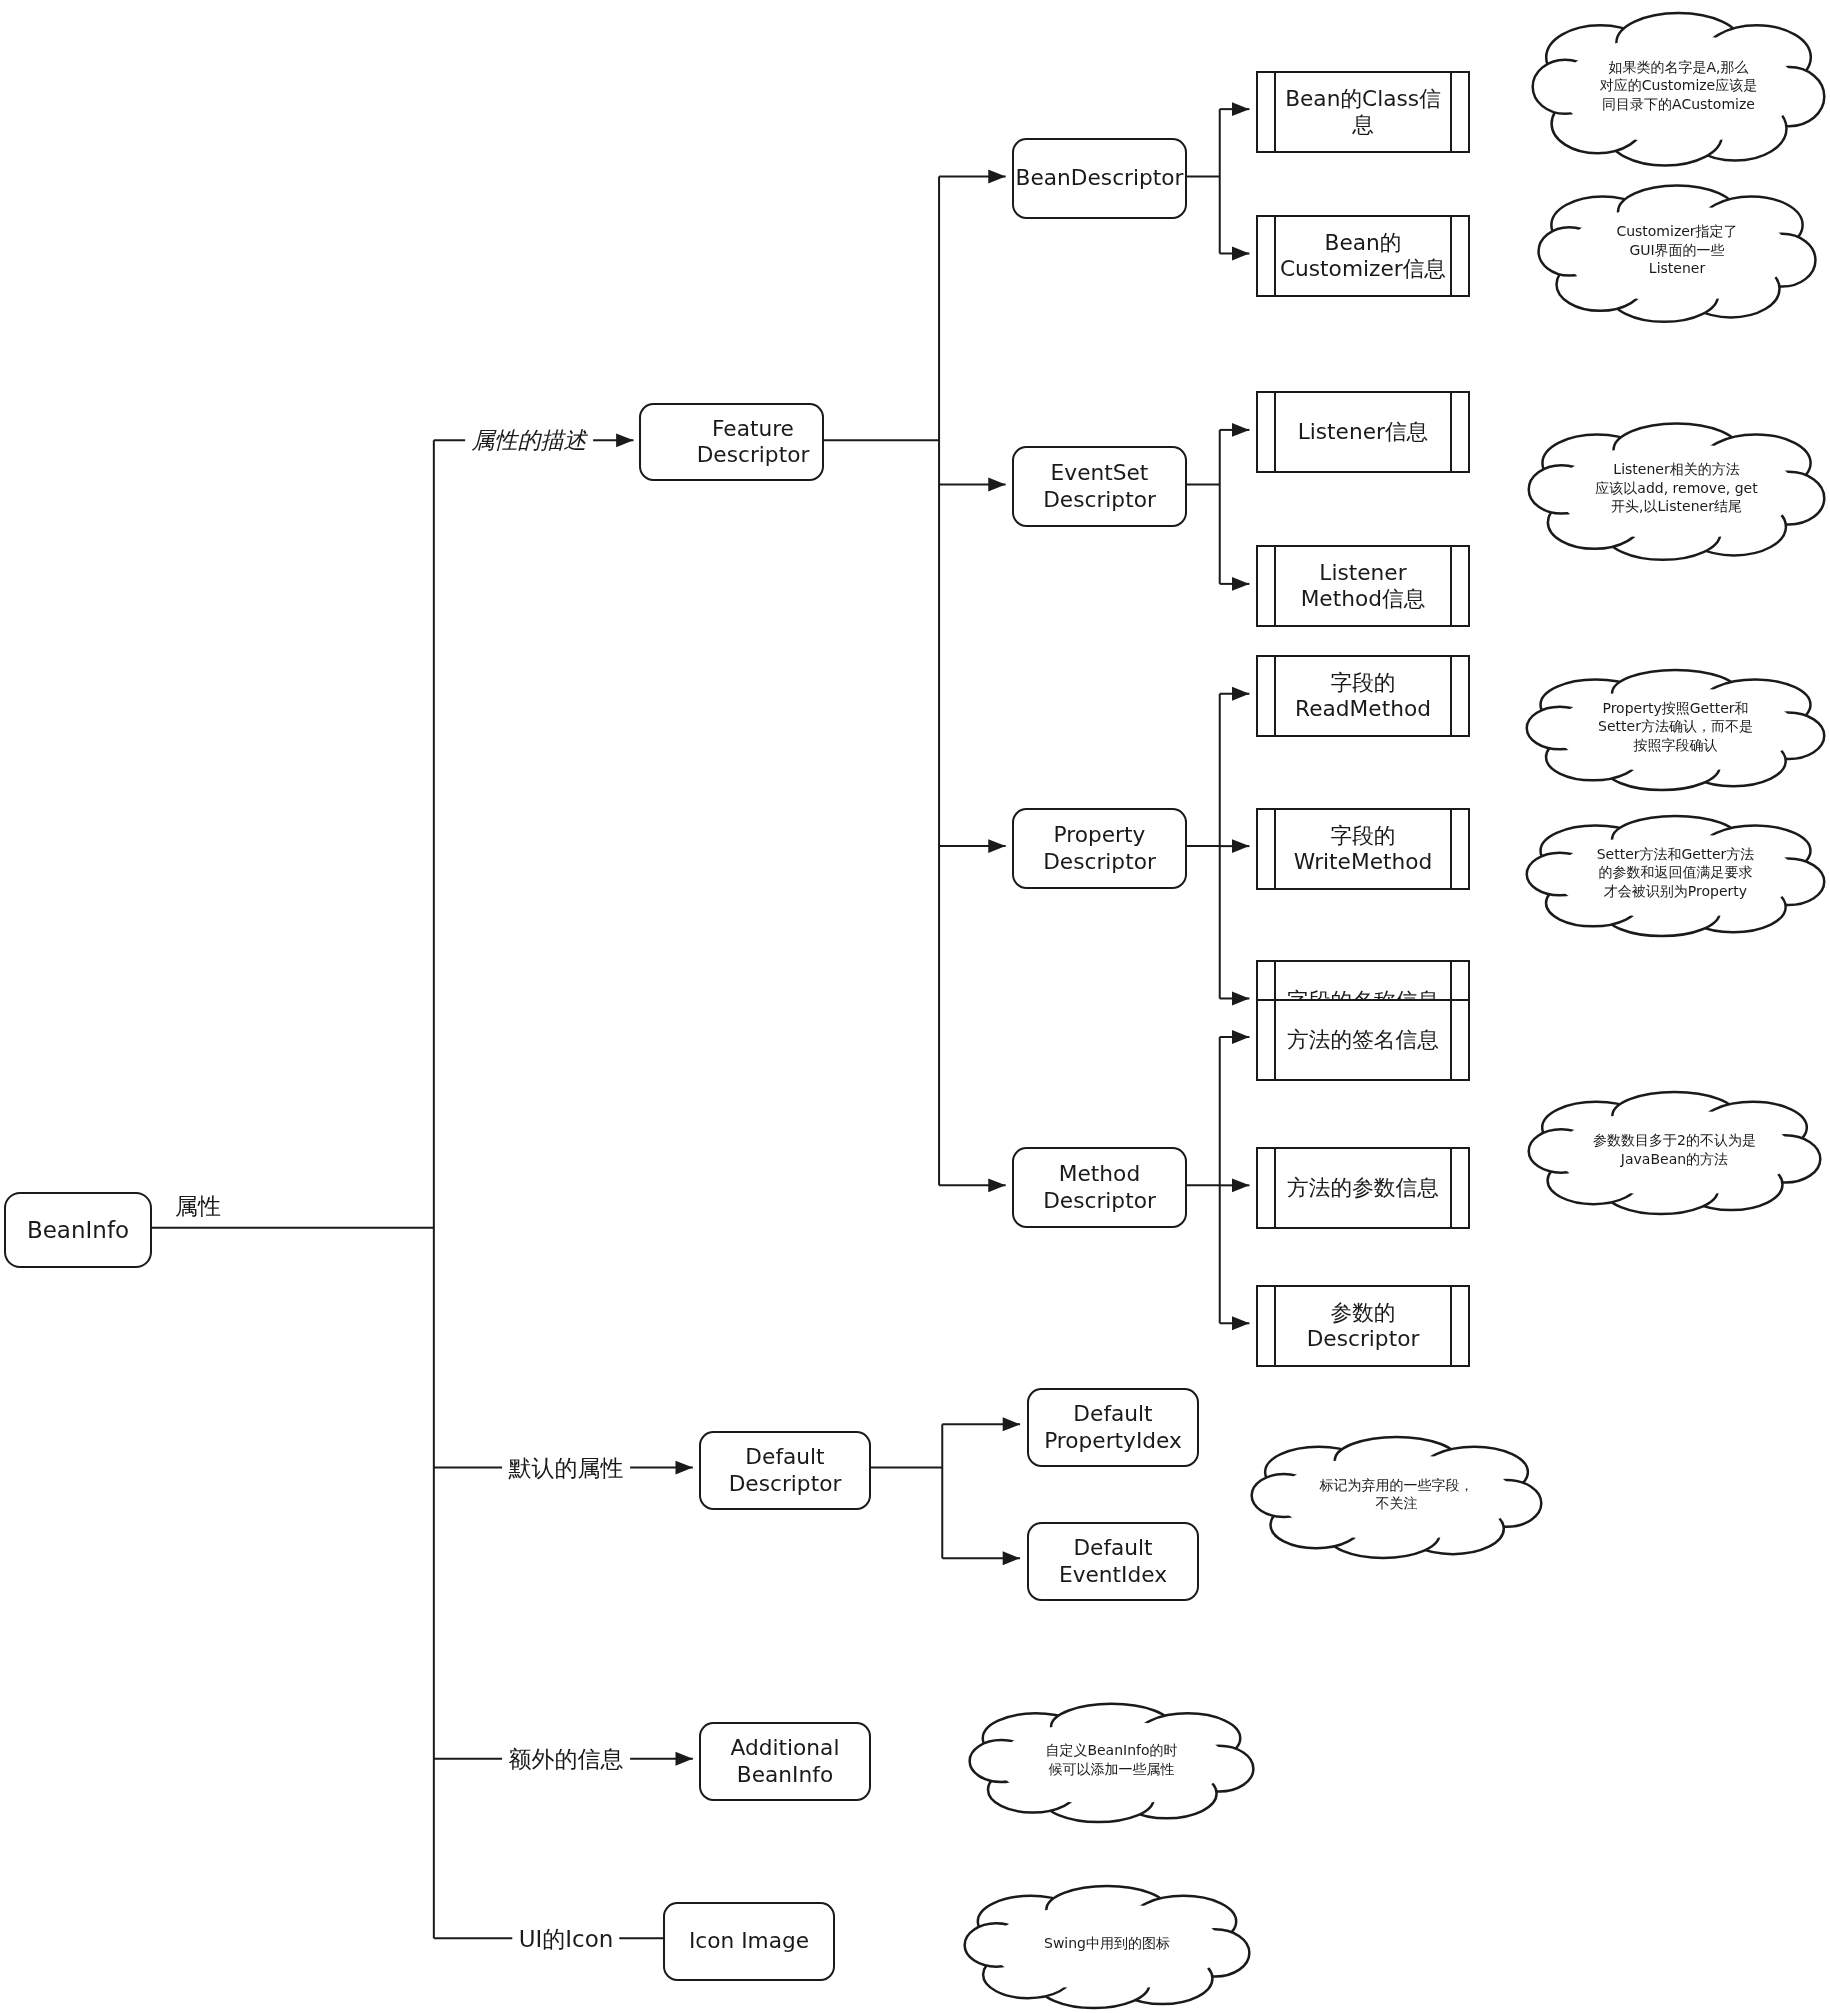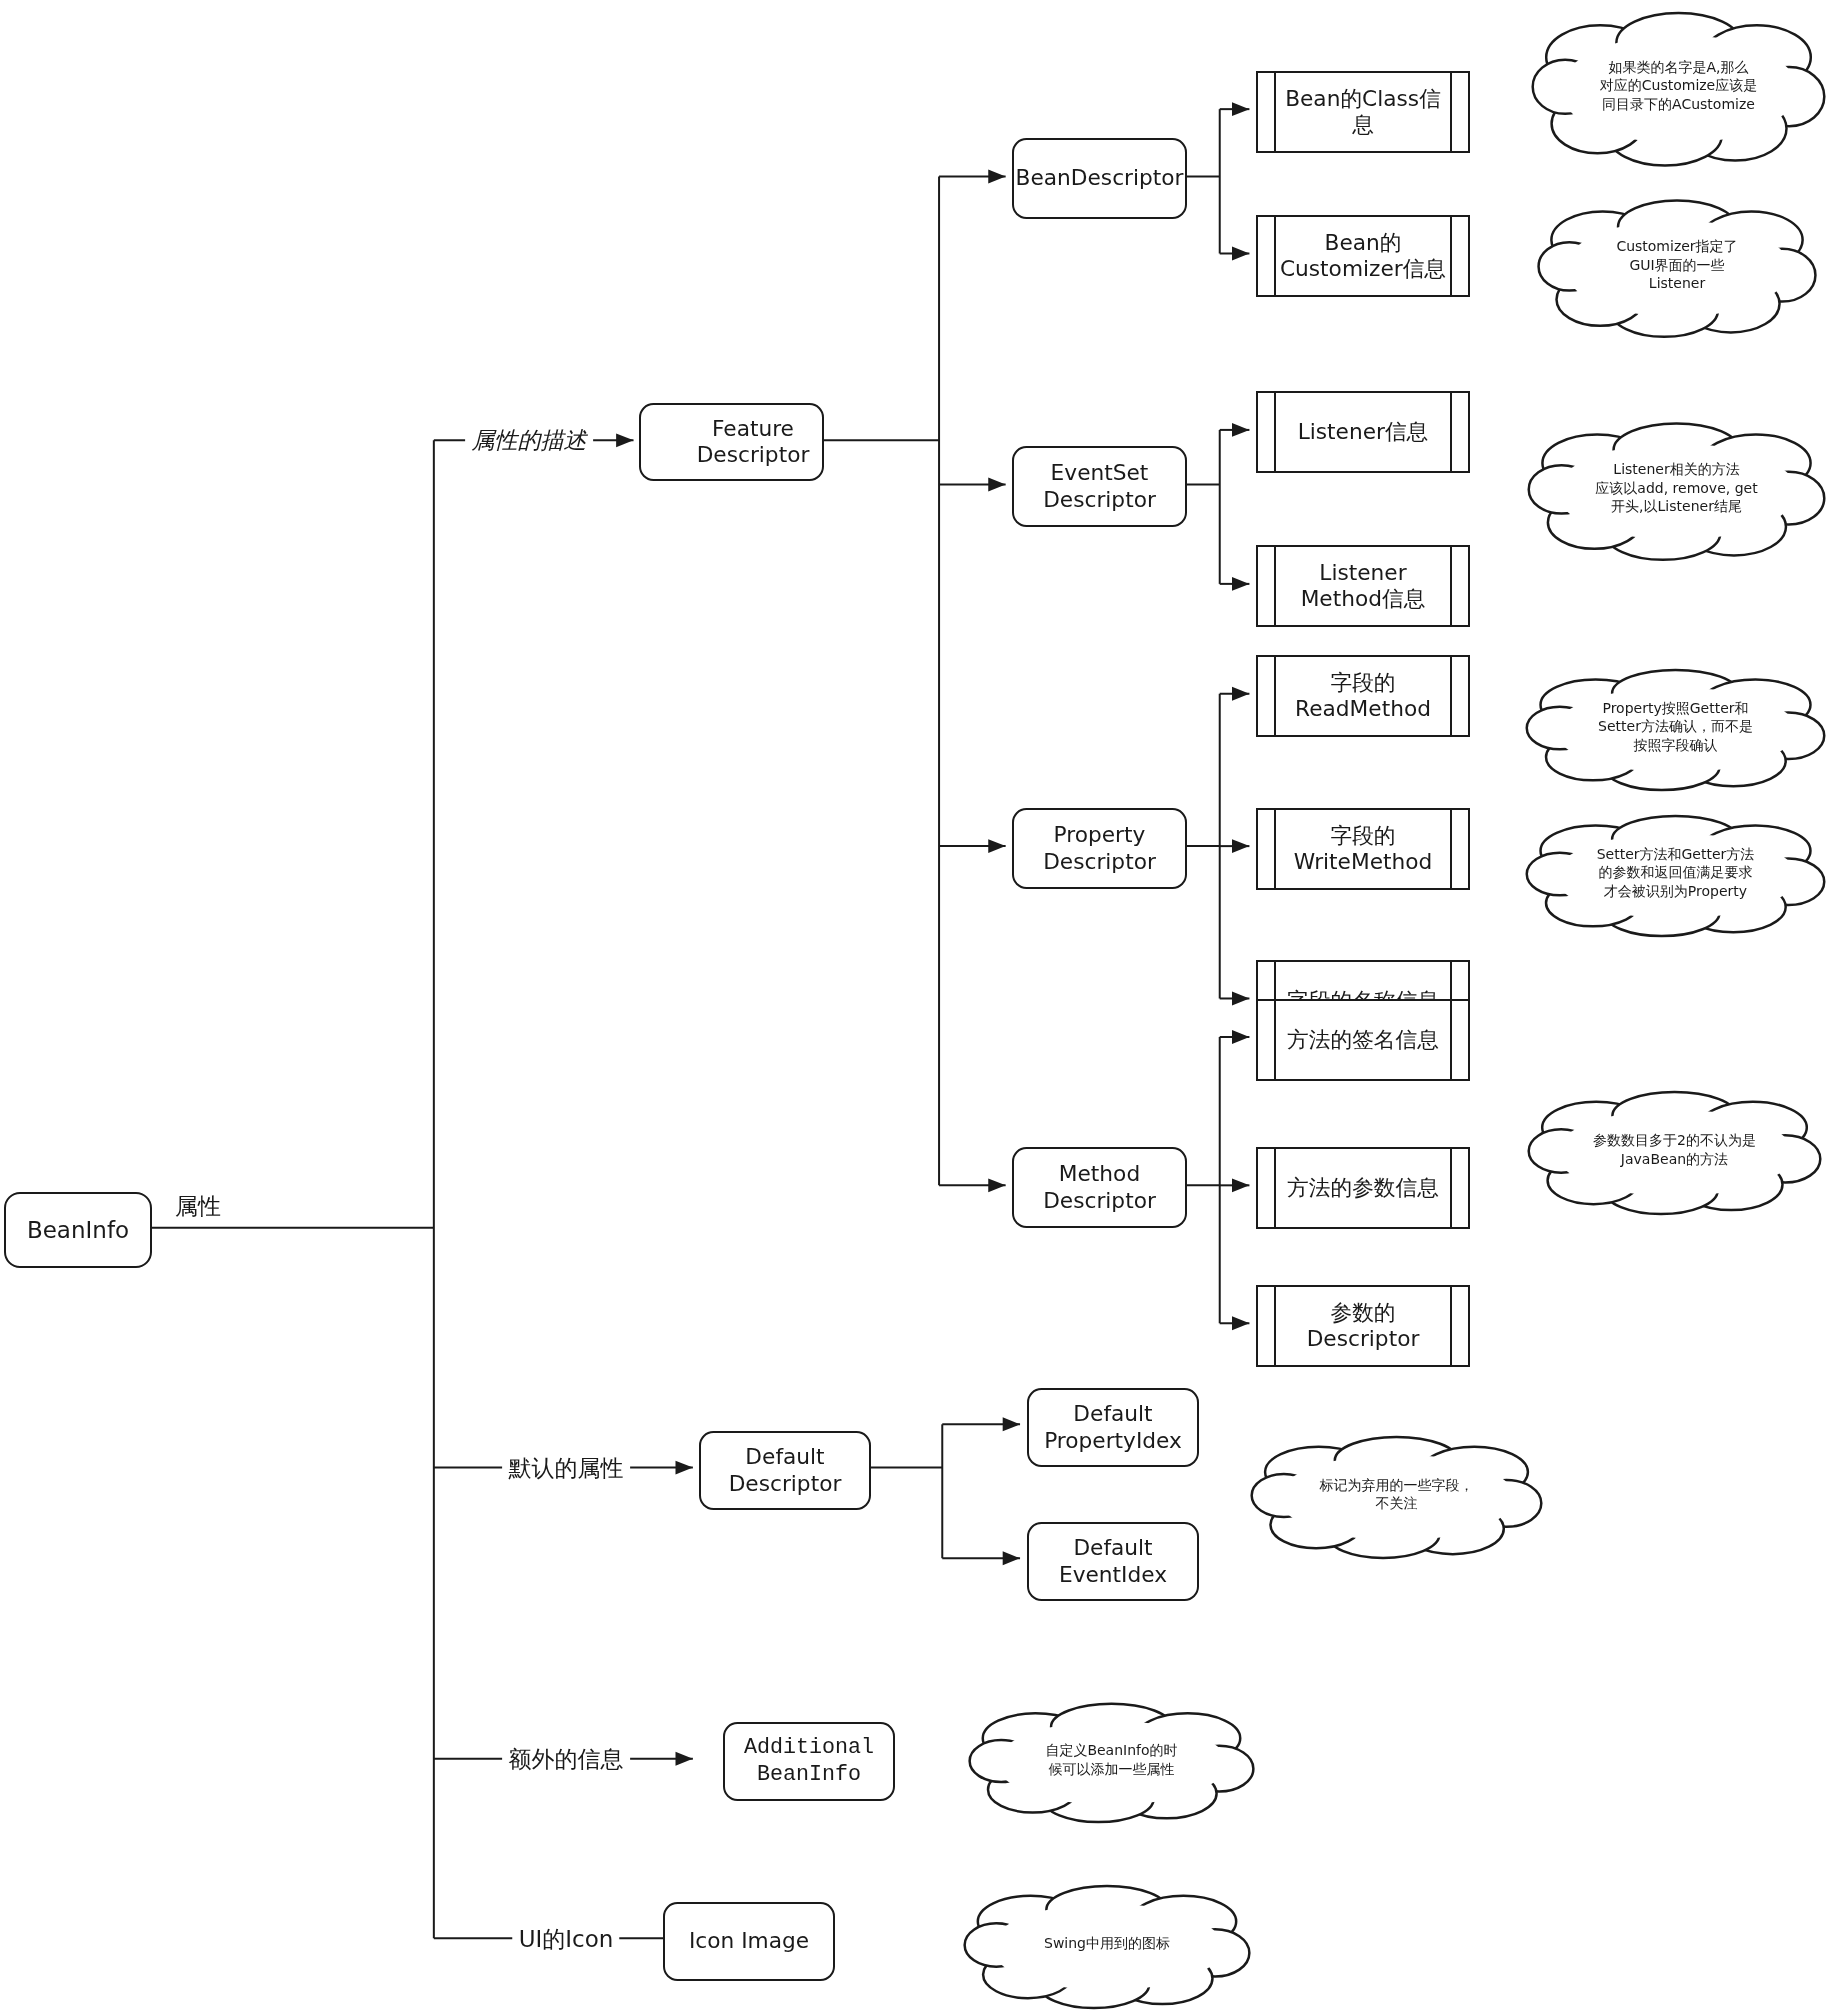--- a/index.html
+++ b/index.html
@@ -104,21 +104,21 @@
   <div class="node cbox" style="left:1256px;top:1147px;width:210px;height:78px;">方法的参数信息</div>
   <div class="node cbox" style="left:1256px;top:1285px;width:210px;height:78px;">参数的
 Descriptor</div>
 
   <div class="node rnode" style="left:699px;top:1431px;width:168px;height:75px;">Default
 Descriptor</div>
   <div class="node rnode" style="left:1027px;top:1388px;width:168px;height:75px;">Default
 PropertyIdex</div>
   <div class="node rnode" style="left:1027px;top:1522px;width:168px;height:75px;">Default
 EventIdex</div>
-  <div class="node rnode" style="left:723px;top:1722px;width:168px;height:75px;font-family:Liberation Mono, monospace;">Additional
+  <div class="node rnode" style="left:699px;top:1722px;width:168px;height:75px;">Additional
 BeanInfo</div>
   <div class="node rnode" style="left:663px;top:1902px;width:168px;height:75px;">Icon Image</div>
 
   <div class="elabel above" style="left:198px;top:1222px;">属性</div>
   <div class="elabel" style="left:529px;top:440px;font-style:italic;">属性的描述</div>
   <div class="elabel" style="left:566px;top:1468px;">默认的属性</div>
   <div class="elabel" style="left:566px;top:1759px;">额外的信息</div>
   <div class="elabel" style="left:566px;top:1939px;">UI的Icon</div>
 
   <div class="cloud" style="left:1530px;top:8px;width:297px;height:160px;">
@@ -133,21 +133,21 @@
           <ellipse cx="50" cy="94" rx="34" ry="24"></ellipse>
           <ellipse cx="26" cy="64" rx="24" ry="22"></ellipse>
           <ellipse class="core" cx="110" cy="66" rx="88" ry="44"></ellipse>
     </g>
       </svg>
     <div class="cloud-text">如果类的名字是A,那么
 对应的Customize应该是
 同目录下的ACustomize</div>
   </div>
 
-  <div class="cloud" style="left:1536px;top:196px;width:282px;height:143px;">
+  <div class="cloud" style="left:1536px;top:181px;width:282px;height:143px;">
     <svg viewBox="0 0 220 130" preserveAspectRatio="none">
         <g>
       <ellipse cx="52" cy="40" rx="40" ry="26"></ellipse>
           <ellipse cx="110" cy="28" rx="46" ry="24"></ellipse>
           <ellipse cx="168" cy="40" rx="40" ry="26"></ellipse>
           <ellipse cx="192" cy="72" rx="26" ry="24"></ellipse>
           <ellipse cx="152" cy="98" rx="38" ry="26"></ellipse>
           <ellipse cx="100" cy="104" rx="42" ry="24"></ellipse>
           <ellipse cx="50" cy="94" rx="34" ry="24"></ellipse>
           <ellipse cx="26" cy="64" rx="24" ry="22"></ellipse>

